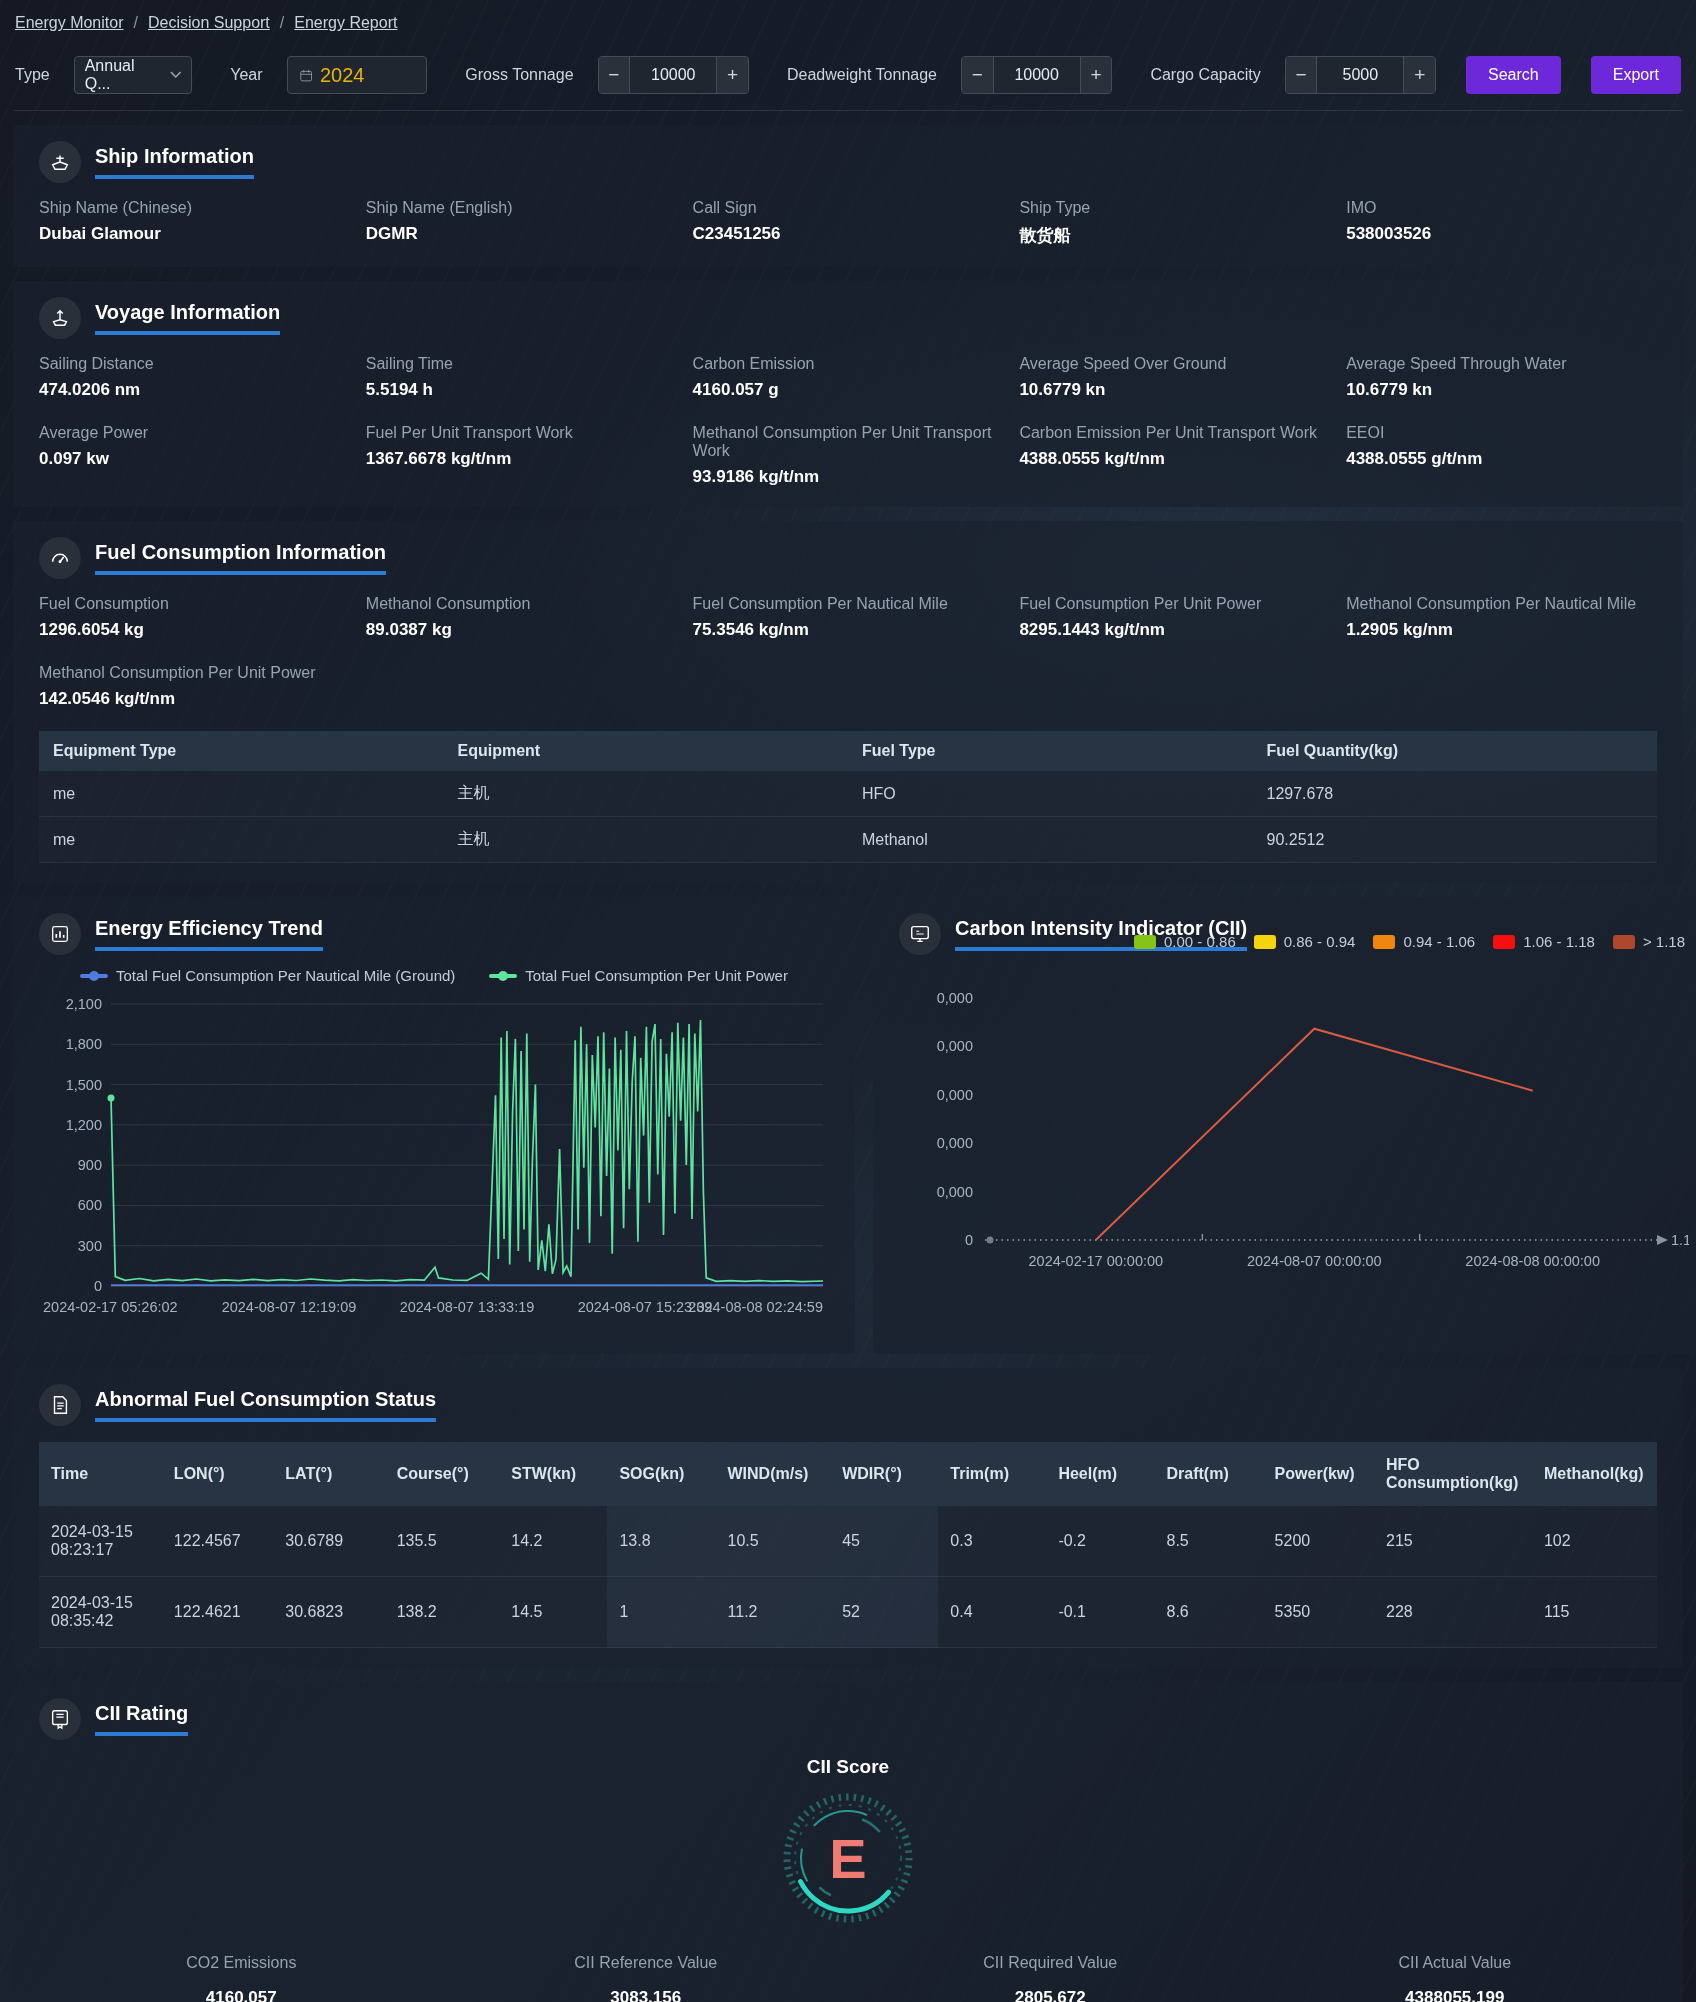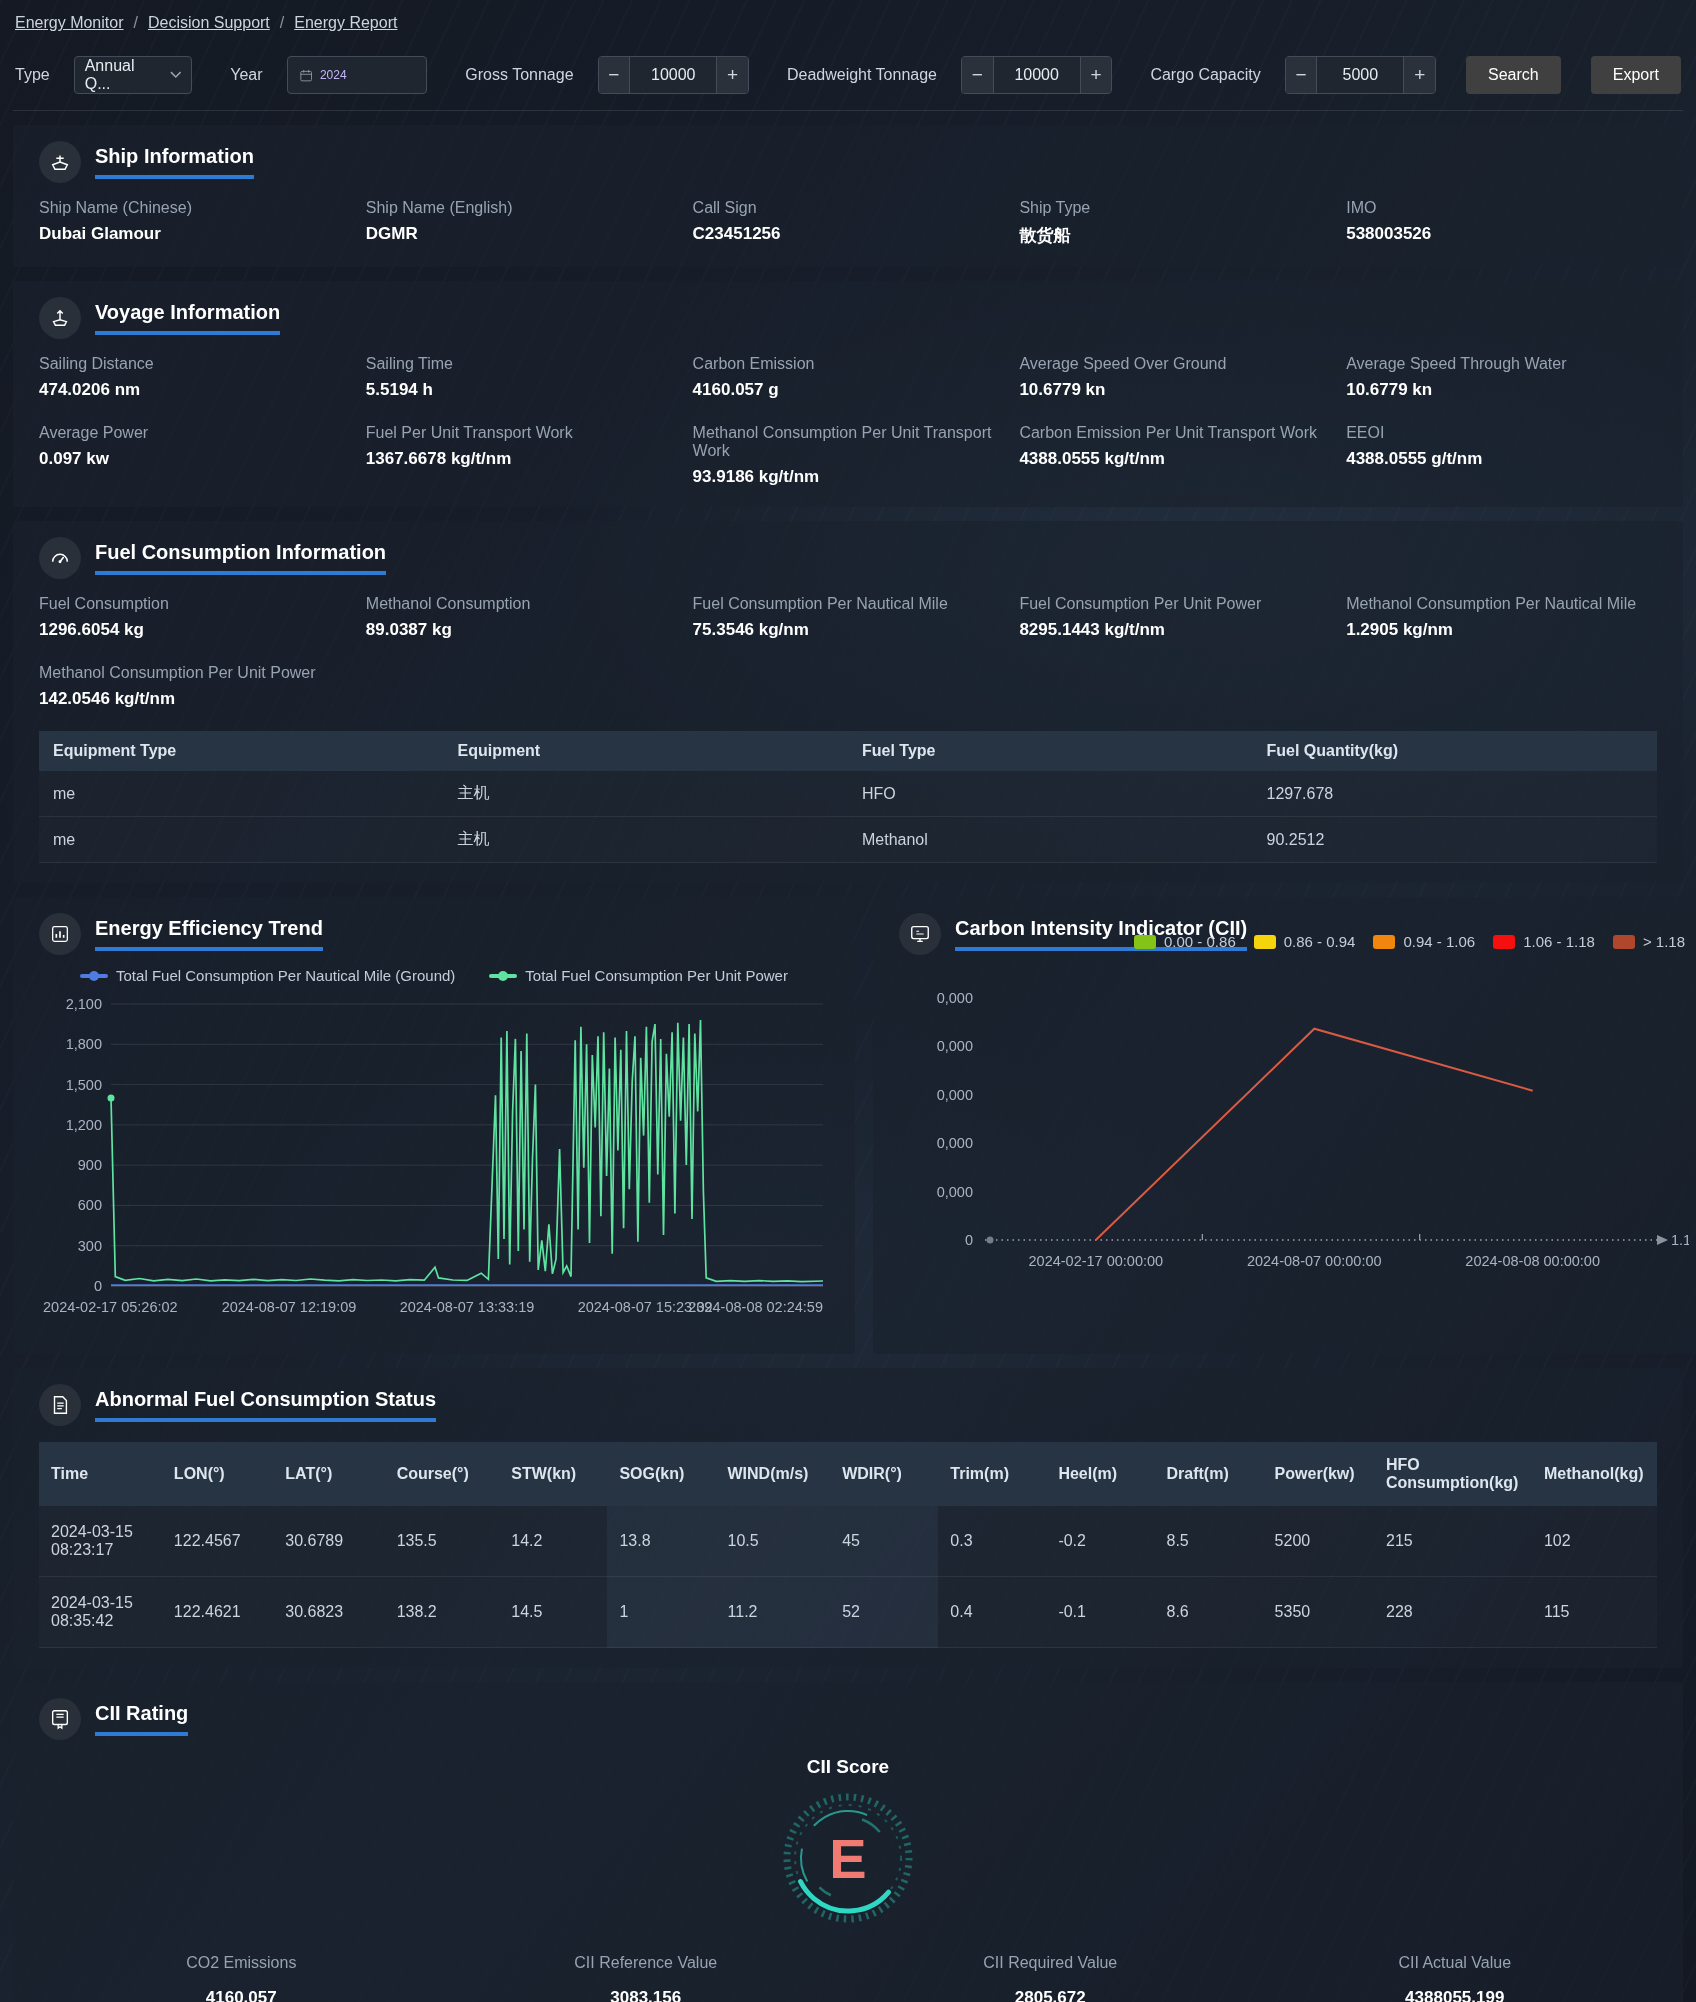--- a/index.html
+++ b/index.html
@@ -25,30 +25,30 @@
   
   .filterbar { display:flex; align-items:center; gap:24px; padding:10px 2px 16px 2px;
                border-bottom:1px solid rgba(255,255,255,0.10); font-size:16px; color:#cfd6df; }
   .f-label { margin-left:14px; white-space:nowrap; }
   .f-label:first-child { margin-left:0; }
   .selectbox { display:flex; align-items:center; justify-content:space-between; gap:8px;
                width:128px; height:38px; padding:0 10px; background:#20262f;
                border:1px solid #434c58; border-radius:4px; color:#e7ecf2; }
   .inputbox { display:flex; align-items:center; gap:8px; width:152px; height:38px; padding:0 12px;
               background:#20262f; border:1px solid #434c58; border-radius:4px; }
-  .inputbox input { background:transparent; border:none; outline:none; color:#c4b5fd;
-                    font-family:inherit; font-size:12px; width:100%; }
+  .inputbox input { background:transparent; border:none; outline:none; color:#eab308;
+                    font-family:inherit; font-size:20px; width:100%; }
   .stepper { display:flex; align-items:center; height:38px; background:#252b34;
              border:1px solid #434c58; border-radius:4px; overflow:hidden; }
   .step-btn { width:38px; height:100%; display:flex; align-items:center; justify-content:center;
               font-size:19px; color:#cfd6df; background:#2b313b; cursor:pointer; }
   .stepper input { width:88px; height:100%; text-align:center; background:#20262f; border:none;
                    border-left:1px solid #434c58; border-right:1px solid #434c58;
                    color:#e7ecf2; font-family:inherit; font-size:16px; outline:none; }
-  .btn { height:38px; padding:0 22px; border:none; border-radius:4px; background:#404040;
+  .btn { height:38px; padding:0 22px; border:none; border-radius:4px; background:#6d28d9;
          color:#fff; font-size:16px; font-family:inherit; cursor:pointer; margin-left:6px; }
 
   
   .card { background:rgba(26,33,45,0.66); border-radius:4px; padding:16px 26px 20px 26px; }
   .card-head { display:flex; align-items:center; gap:14px; margin-bottom:16px; }
   .icon-badge { width:42px; height:42px; border-radius:50%; background:#2a303a;
                 display:flex; align-items:center; justify-content:center; flex:0 0 42px; }
   .card-title { font-size:20px; font-weight:bold; color:#fff; padding-bottom:7px;
                 border-bottom:4px solid #2e7bd6; }
 

